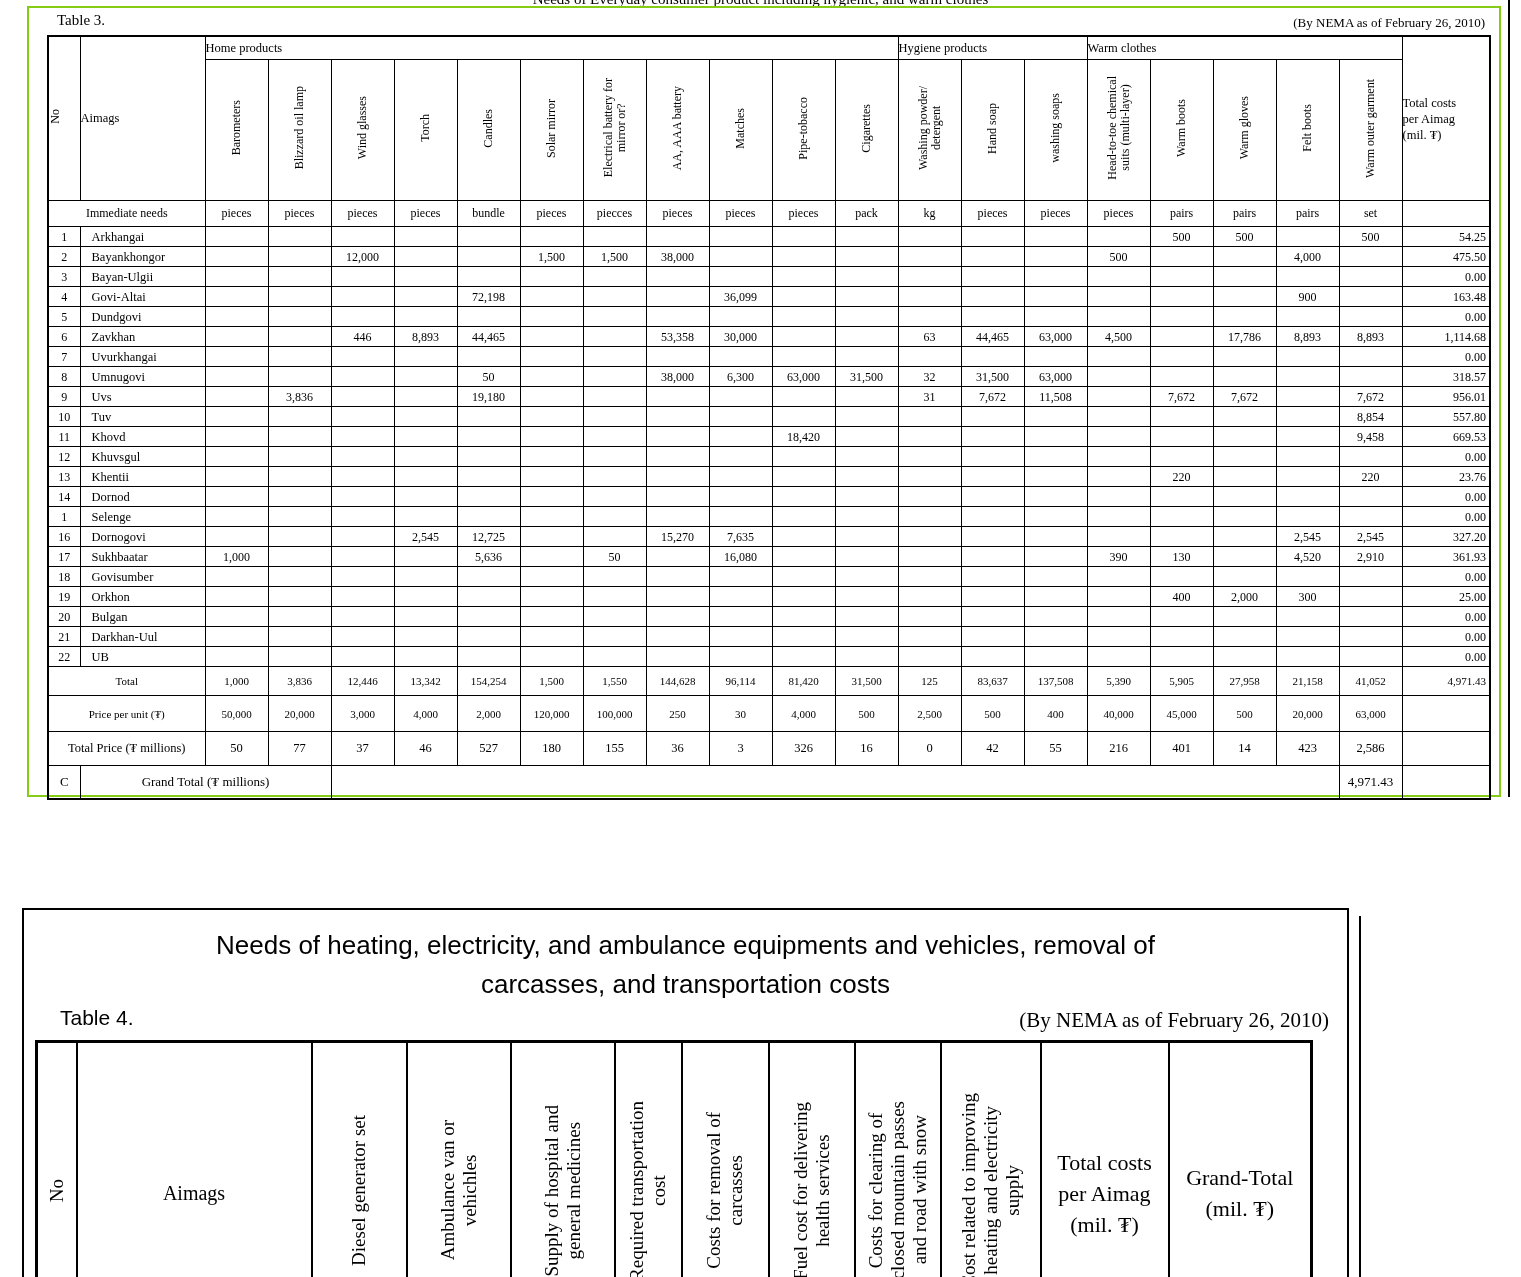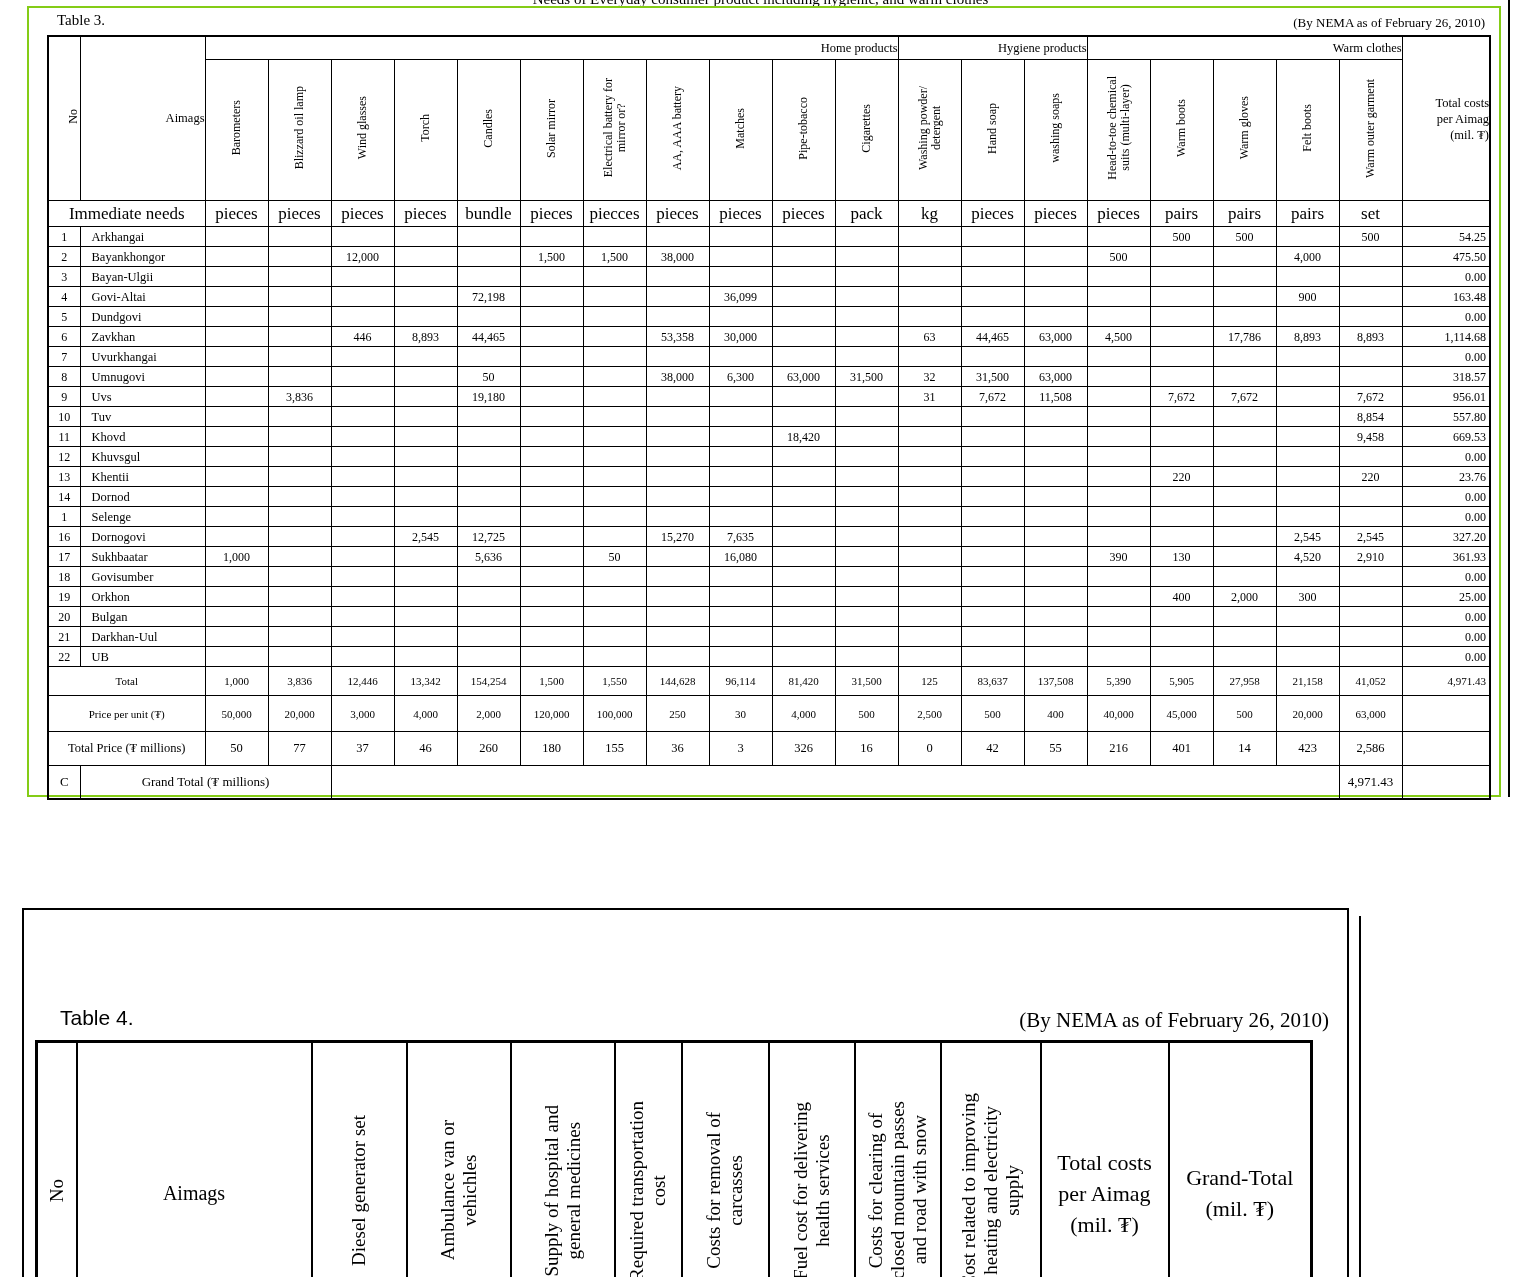--- a/index.html
+++ b/index.html
@@ -16,25 +16,25 @@
   .page-title{position:absolute;top:-9px;left:0;width:100%;text-align:center;font-size:15px}
   .t3-box{position:absolute;left:27px;top:6px;width:1470px;height:787px;border:2px solid #84cc16}
   .t3-label{position:absolute;left:28px;top:4px;font-size:15px}
   .t3-source{position:absolute;right:14px;top:7px;font-size:13px}
   #t3{position:absolute;left:18px;top:27px;width:1442px;border-collapse:collapse;table-layout:fixed;border:2px solid #000}
   #t3 th,#t3 td{border:1px solid #000;font-weight:normal;font-size:12px;padding:0;overflow:hidden}
   #t3 col.c-no{width:32px}
   #t3 col.c-aimag{width:125px}
   #t3 col.c-data{width:63px}
   #t3 col.c-total{width:88px}
-  #t3 tr.grp th{height:22px;font-size:12.5px;text-align:right}
+  #t3 tr.grp th{height:22px;font-size:12.5px;text-align:left}
   #t3 tr.rot th{height:140px;vertical-align:middle;text-align:center}
   #t3 .vtext{font-size:12px;line-height:13px}
   #t3 .total-h{font-size:12.5px;line-height:16px;text-align:center}
-  #t3 tr.units td{height:25px;font-size:17px}
+  #t3 tr.units td{height:25px;font-size:12px}
   #t3 .units-label{text-align:center;font-size:13px}
   #t3 tr.drow td{height:19px;line-height:18px}
   #t3 td.aimag{text-align:left;padding-left:11px;font-size:12.5px}
   #t3 tr.trow td{height:28px;font-size:11px}
   #t3 tr.prow td{height:35px;font-size:11px}
   #t3 tr.tprow td{height:33px;font-size:12.5px}
   #t3 tr.grow td{height:32px;font-size:13px}
   .vline-r{position:absolute;left:1508px;top:0;height:797px;border-left:2px solid #000}
 
   
@@ -728,21 +728,21 @@
             <td class="ctr">20,000</td>
             <td class="ctr">63,000</td>
             <td></td>
           </tr>
           <tr class="tprow">
             <td colspan="2" class="ctr">Total Price (₮ millions)</td>
             <td class="ctr">50</td>
             <td class="ctr">77</td>
             <td class="ctr">37</td>
             <td class="ctr">46</td>
-            <td class="ctr">260</td>
+            <td class="ctr">527</td>
             <td class="ctr">180</td>
             <td class="ctr">155</td>
             <td class="ctr">36</td>
             <td class="ctr">3</td>
             <td class="ctr">326</td>
             <td class="ctr">16</td>
             <td class="ctr">0</td>
             <td class="ctr">42</td>
             <td class="ctr">55</td>
             <td class="ctr">216</td>
@@ -759,20 +759,22 @@
             <td class="ctr bold">4,971.43</td>
             <td></td>
           </tr>
         </tbody>
       </table>
   </div>
 
   <div class="vline-r"></div>
 
   <div class="t4-box">
+    <div class="t4-title pre">Needs of heating, electricity, and ambulance equipments and vehicles, removal of
+carcasses, and transportation costs</div>
     <div class="t4-label">Table 4.</div>
     <div class="t4-source">(By NEMA as of February 26, 2010)</div>
     <table id="t4">
         <colgroup>
           <col>
           <col>
           <col>
           <col>
           <col>
           <col>

